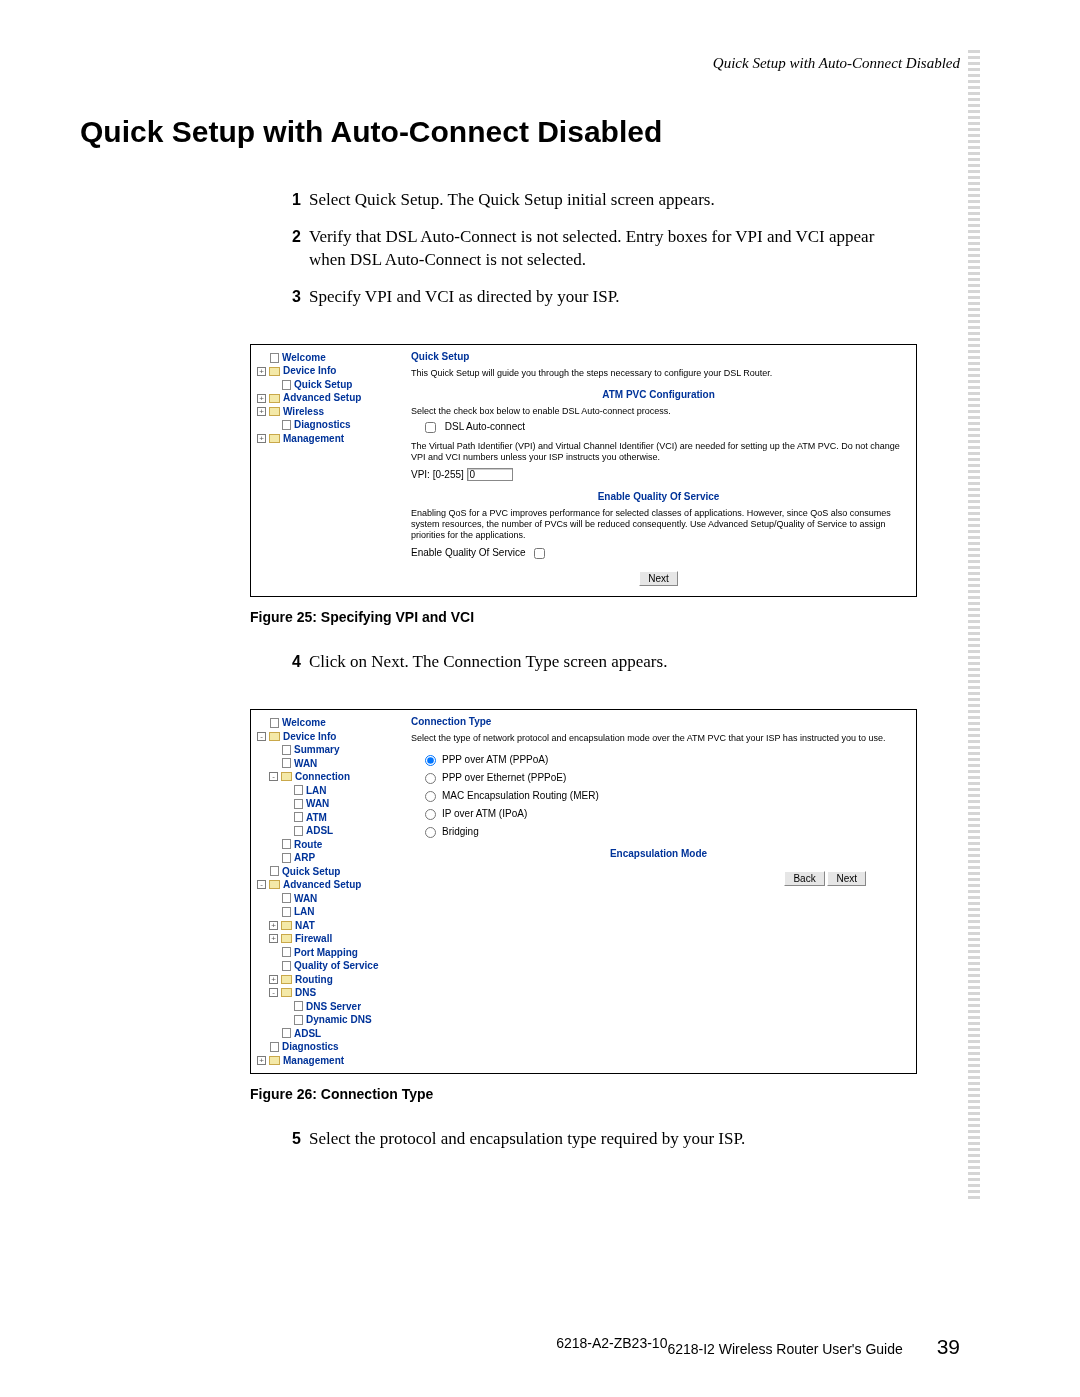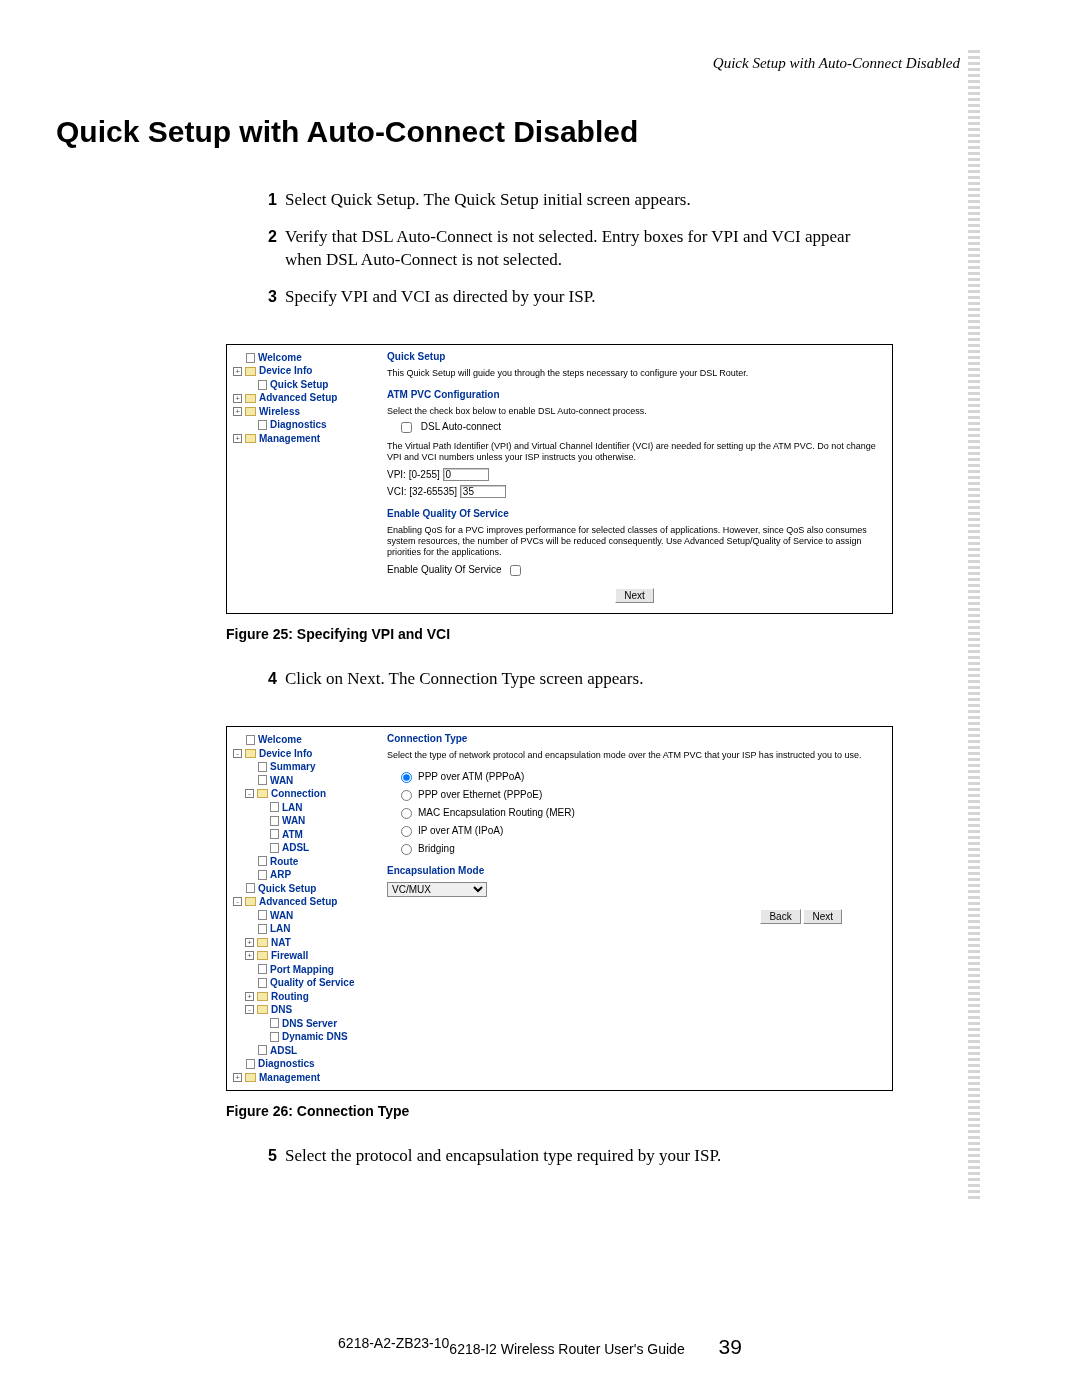--- a/index.html
+++ b/index.html
@@ -8,21 +8,21 @@
     font-family: "Times New Roman", Times, serif;
     background: #fff;
     color: #000;
     width: 1080px;
   }
   .page {
     width: 1080px;
     height: 1397px;
     position: relative;
     box-sizing: border-box;
-    padding: 55px 120px 0 56px;
+    padding: 55px 120px 0 80px;
   }
   .header-right {
     position: absolute;
     top: 55px;
     right: 120px;
     font-style: italic;
     font-size: 15px;
   }
   .side-border {
     position: absolute;
@@ -119,21 +119,21 @@
   .ss-main {
     flex: 1;
     padding: 6px 10px 10px 10px;
     color: #000;
   }
   .ss-main .hdr {
     color: #003399;
     font-weight: bold;
   }
   .ss-main .desc { color: #000; margin: 6px 0 10px 0; }
-  .ss-main .sect { color: #003399; font-weight: bold; margin: 6px 0; }
+  .ss-main .sect { color: #003399; font-weight: bold; margin: 6px 0; text-align: center; }
   .ss-main .line { margin: 4px 0; }
   .ss-main label { margin-left: 4px; }
   .ss-main input[type="text"] {
     width: 40px;
     font-size: 10px;
     padding: 0 2px;
     border: 1px solid #888;
     box-shadow: inset 1px 1px 0 #ccc;
   }
   .ss-main input[type="checkbox"],
@@ -169,21 +169,21 @@
     margin: 12px 0 26px 0;
   }
   .footer {
     position: absolute;
     bottom: 38px;
     left: 120px;
     right: 120px;
     font-family: Arial, Helvetica, sans-serif;
     font-size: 14px;
     display: flex;
-    justify-content: center;
+    justify-content: flex-end;
   }
   .footer .pn { margin-left: 30px; font-size: 21px; }
 </style>
 </head>
 <body>
 
 <div class="page">
   <div class="side-border"></div>
   <div class="header-right">Quick Setup with Auto-Connect Disabled</div>
 
@@ -250,24 +250,20 @@
         <div class="line micro">Select the check box below to enable DSL Auto-connect process.</div>
         <div class="line" style="margin-left:14px;">
           <input type="checkbox" style="">
           <label>DSL Auto-connect</label>
         </div>
         <div class="line micro" style="margin-top:8px;">The Virtual Path Identifier (VPI) and Virtual Channel Identifier (VCI) are needed for setting up the ATM PVC. Do not change VPI and VCI numbers unless your ISP instructs you otherwise.</div>
         <div class="line">
           <span>VPI: [0-255]</span>
           <input type="text" value="0" style="">
         </div>
-        <div class="line">
-          <span>VCI: [32-65535]</span>
-          <input type="text" value="35" style="">
-        </div>
         <div class="sect" style="margin-top:10px;">Enable Quality Of Service</div>
         <div class="line micro">Enabling QoS for a PVC improves performance for selected classes of applications. However, since QoS also consumes system resources, the number of PVCs will be reduced consequently. Use Advanced Setup/Quality of Service to assign priorities for the applications.</div>
         <div class="line" style="margin-top:6px;">
           <span>Enable Quality Of Service</span>&nbsp;&nbsp;
           <input type="checkbox" style="">
         </div>
         <div class="btnrow">
           <button class="btn3d">Next</button>
         </div>
       </div>
@@ -420,25 +416,20 @@
         <div class="hdr">Connection Type</div>
         <div class="desc micro">Select the type of network protocol and encapsulation mode over the ATM PVC that your ISP has instructed you to use.</div>
         <div id="fig26-opts">
             <div class="line" style="margin-left: 14px; margin-top: 6px;"><input type="radio" name="ct" checked="" style=""><label>PPP over ATM (PPPoA)</label></div>
             <div class="line" style="margin-left: 14px; margin-top: 6px;"><input type="radio" name="ct" style=""><label>PPP over Ethernet (PPPoE)</label></div>
             <div class="line" style="margin-left: 14px; margin-top: 6px;"><input type="radio" name="ct" style=""><label>MAC Encapsulation Routing (MER)</label></div>
             <div class="line" style="margin-left: 14px; margin-top: 6px;"><input type="radio" name="ct" style=""><label>IP over ATM (IPoA)</label></div>
             <div class="line" style="margin-left: 14px; margin-top: 6px;"><input type="radio" name="ct" style=""><label>Bridging</label></div>
           </div>
         <div class="sect" style="margin-top:10px;">Encapsulation Mode</div>
-        <div class="line">
-          <select>
-            <option>VC/MUX</option>
-          </select>
-        </div>
         <div class="btnrow" style="text-align:right; padding-right:40px;">
           <button class="btn3d">Back</button>
           <button class="btn3d">Next</button>
         </div>
       </div>
     </div>
     <div class="caption">Figure 26: Connection Type</div>
   </div>
 
   <ol class="steps" id="steps-c">

